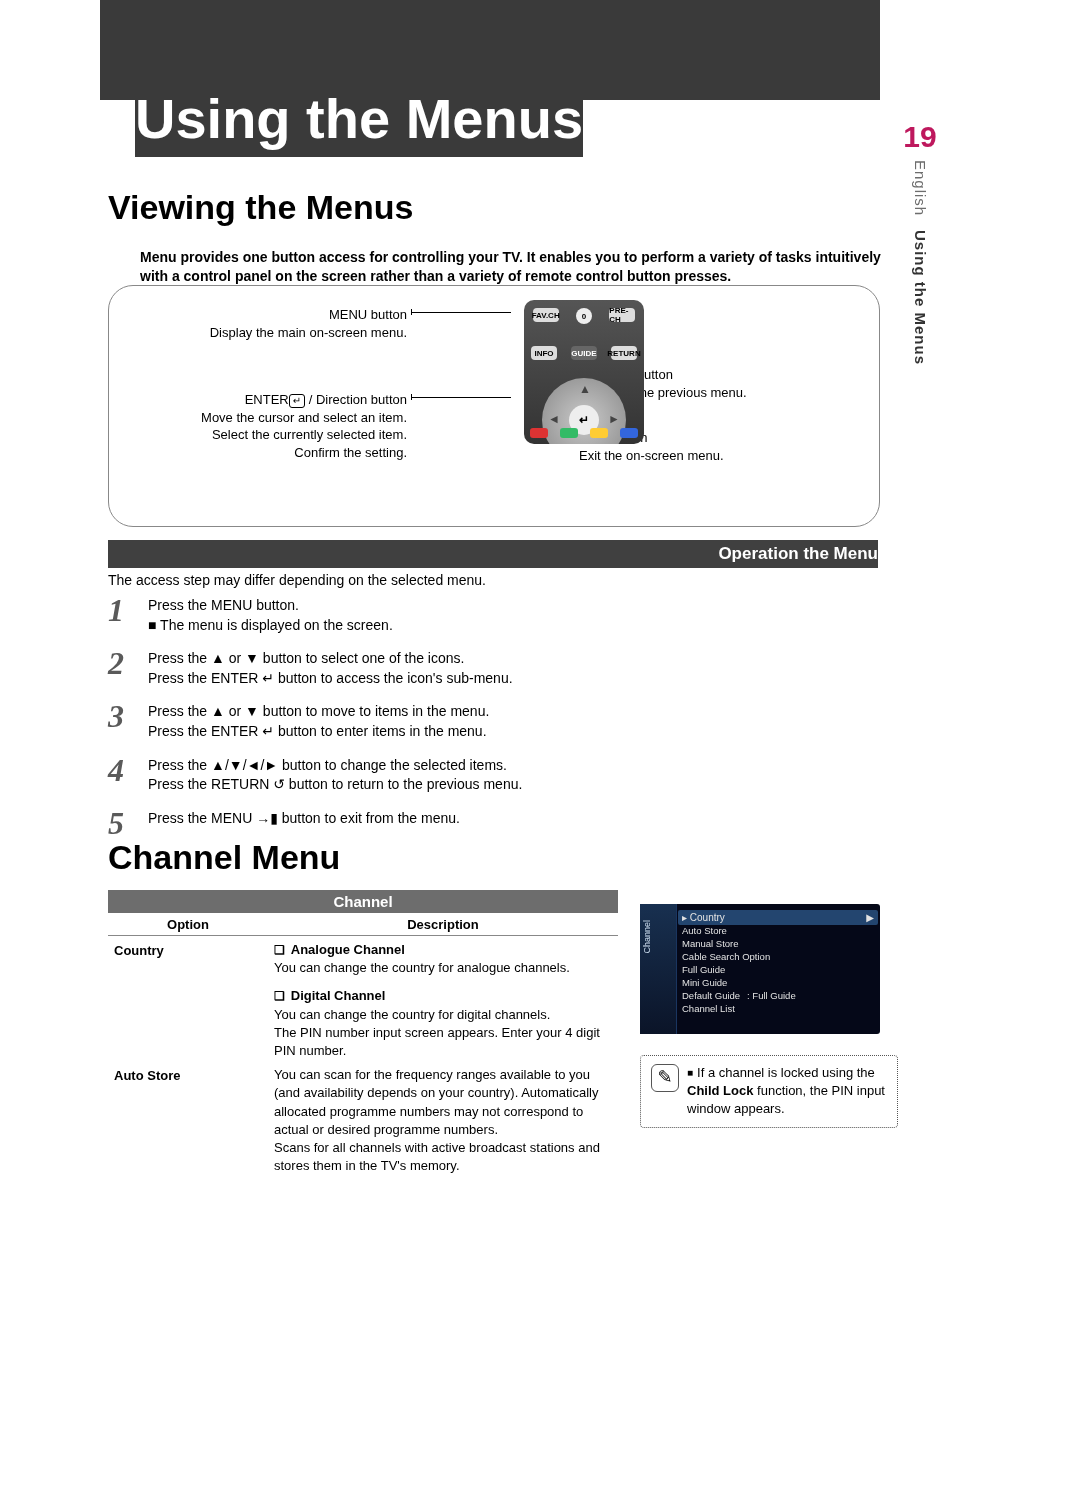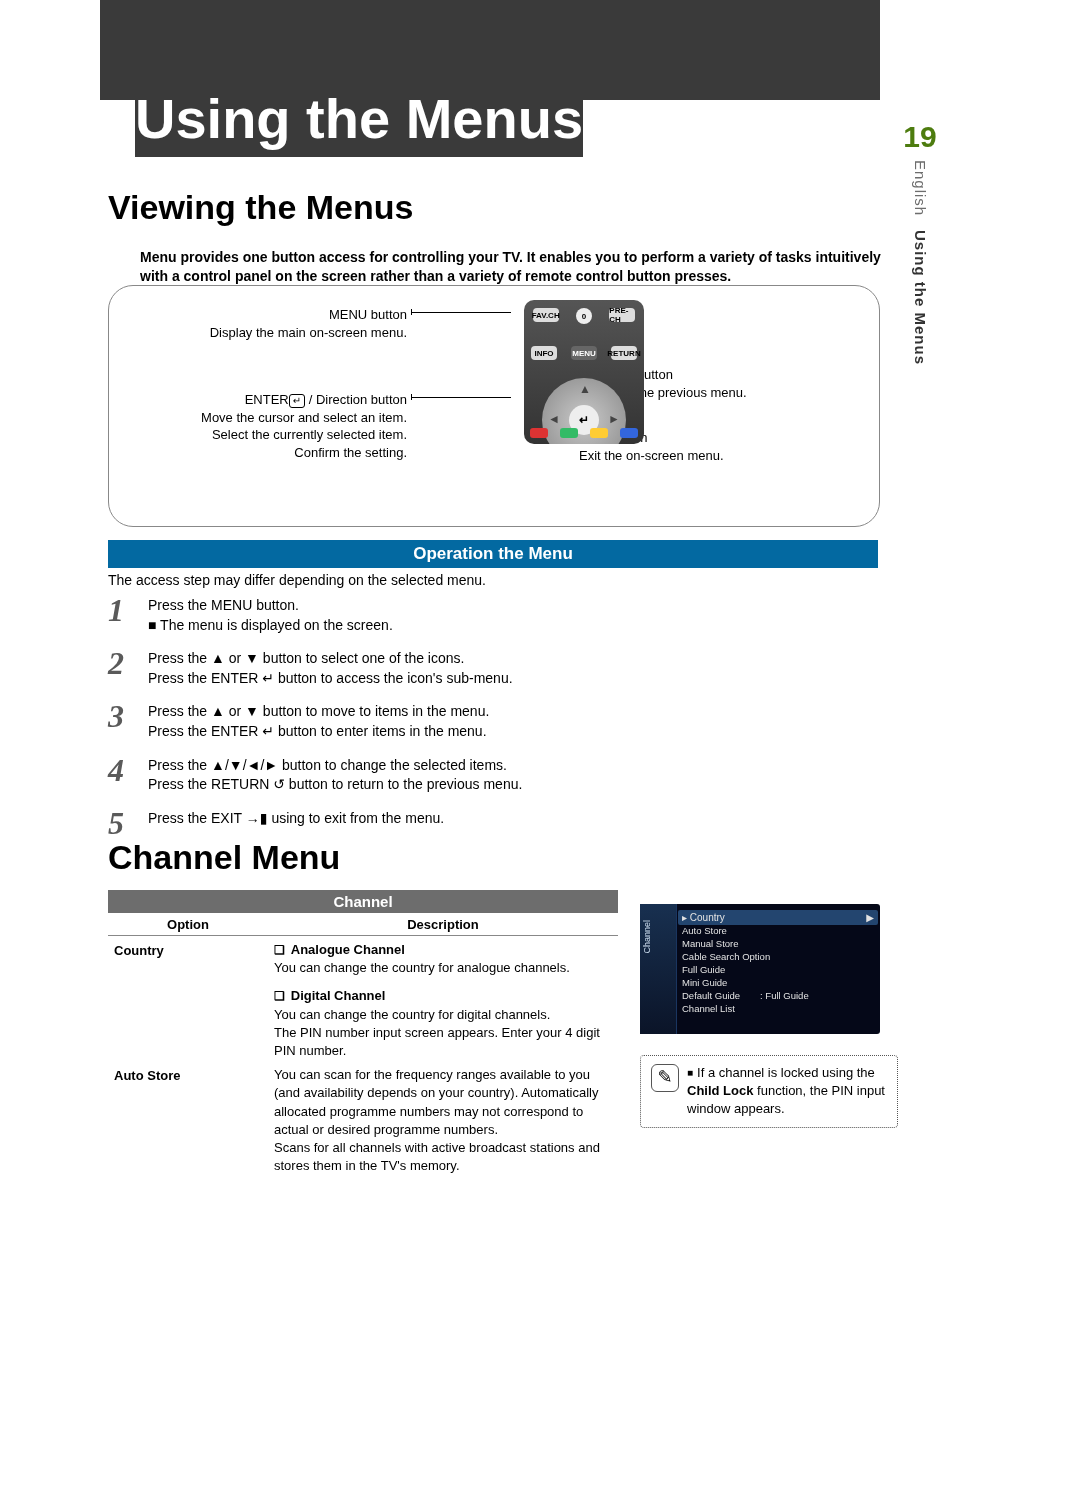--- a/index.html
+++ b/index.html
@@ -38,21 +38,21 @@
   .side-tab {
     position: absolute;
     right: 130px;
     top: 120px;
     width: 60px;
     text-align: center;
   }
   .page-num {
     font-size: 30px;
     font-weight: bold;
-    color: #4d7c0f;
+    color: #be185d;
   }
   .lang-vert, .sec-vert {
     writing-mode: vertical-rl;
     text-orientation: mixed;
     font-size: 15px;
     color: #6d6d6d;
     display: inline-block;
     margin-top: 6px;
     letter-spacing: 1px;
   }
@@ -123,25 +123,25 @@
     background:#eee; display:flex; align-items:center; justify-content:center;
     font-size:12px; font-weight:bold;
   }
   .ring-arrow { position:absolute; font-size:12px; color:#444; }
   .remote-bottom { position:absolute; bottom:6px; left:0; right:0; display:flex; justify-content:space-around; }
   .col-pill { width:18px; height:10px; border-radius:3px; }
   .section-bar {
     position: absolute;
     left: 108px;
     width: 770px;
-    background: #0369a1;
+    background: #404040;
     color: #fff;
     font-weight: bold;
     font-size: 17px;
-    text-align: center;
+    text-align: right;
     padding: 4px 0;
   }
   .note-line {
     position: absolute;
     left: 108px;
     width: 770px;
     font-size: 14px;
   }
   .steps {
     position: absolute;
@@ -231,21 +231,21 @@
   }
   .osd-sel {
     background:#23456f;
     margin:-2px -4px 0 -4px;
     padding:2px 4px;
     border-radius:2px;
     display:flex;
     justify-content:space-between;
   }
   .osd-list div { margin-bottom:2px; font-size:9.5px; }
-  .osd-row2 { display:flex; gap:20px;}
+  .osd-row2 { display:flex; gap:7px;}
   .note-box {
     position:absolute;
     left:640px;
     top:1055px;
     width:238px;
     border:1.5px dotted #555;
     border-radius:4px;
     padding:8px 8px 8px 10px;
     font-size:13px;
     line-height:1.4;
@@ -314,21 +314,21 @@
     <div class="lead-tick" style="left:466px; top:146px;"></div>
 
     <div class="remote-box">
       <div class="remote-row" style="top:8px;">
         <span class="r-btn">FAV.CH</span>
         <span class="r-btn round">0</span>
         <span class="r-btn">PRE-CH</span>
       </div>
       <div class="remote-row" style="top:46px;">
         <span class="r-btn">INFO</span>
-        <span class="r-btn" style="background:#666;color:#fff;">MENU</span>
+        <span class="r-btn" style="background:#666;color:#fff;">GUIDE</span>
         <span class="r-btn">RETURN</span>
       </div>
       <div class="remote-ring">
         <div class="ring-arrow" style="top:4px; left:37px;">▲</div>
         <div class="ring-arrow" style="bottom:4px; left:37px;">▼</div>
         <div class="ring-arrow" style="left:6px; top:34px;">◄</div>
         <div class="ring-arrow" style="right:6px; top:34px;">►</div>
         <div class="remote-center">↵</div>
       </div>
       <div class="remote-bottom">
@@ -368,21 +368,21 @@
     <div class="step">
       <div class="step-num">4</div>
       <div class="step-body">
         <div>Press the ▲/▼/◄/► button to change the selected items.</div>
         <div>Press the RETURN ↺ button to return to the previous menu.</div>
       </div>
     </div>
     <div class="step">
       <div class="step-num">5</div>
       <div class="step-body">
-        <div>Press the EXIT →▮ using to exit from the menu.</div>
+        <div>Press the MENU →▮ button to exit from the menu.</div>
       </div>
     </div>
   </div>
 
   <div class="h2" style="top:838px;">Channel Menu</div>
 
   <div class="table-title-bar" style="top:890px;">Channel</div>
   <div class="table-head" style="top:914px;">
     <div class="th-option">Option</div>
     <div class="th-desc">Description</div>

